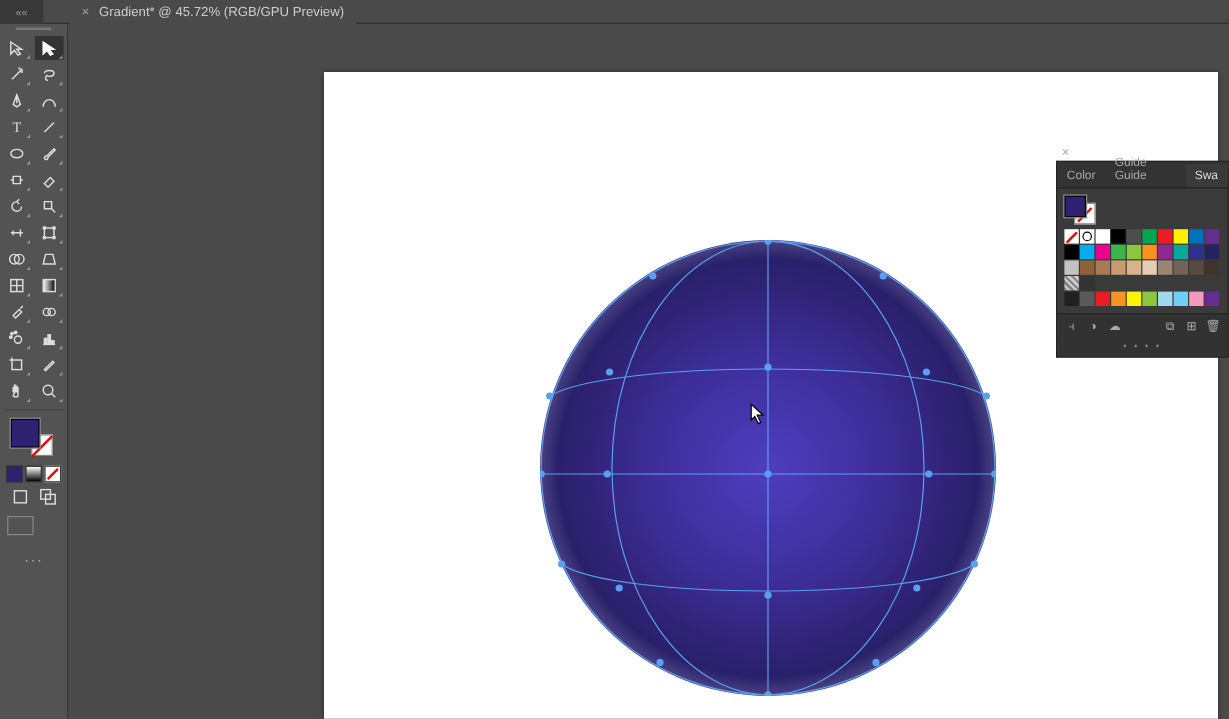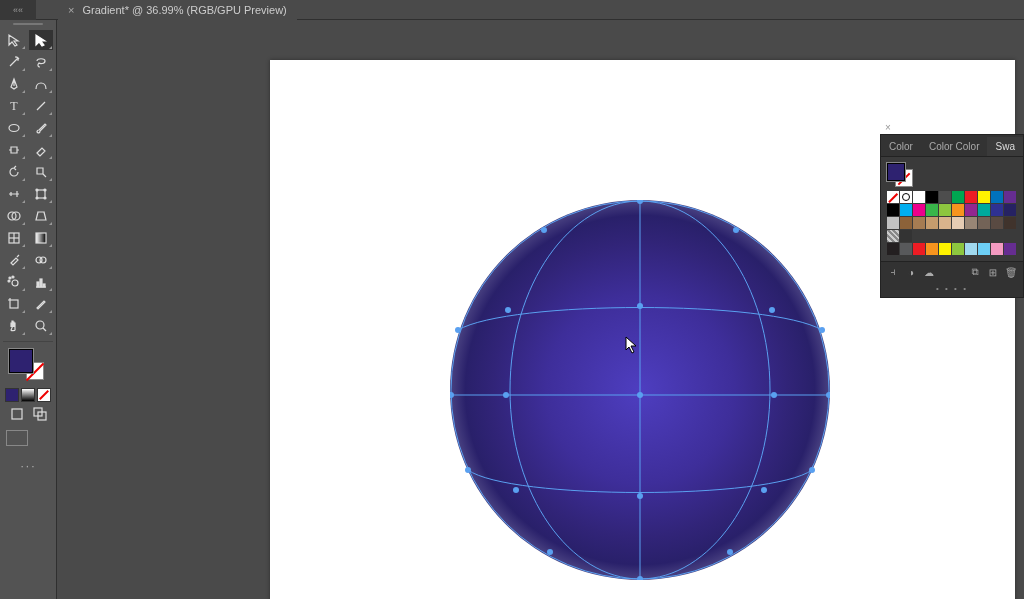--- a/index.html
+++ b/index.html
@@ -76,21 +76,21 @@
   .panel-dots { text-align:center; color:#888; font-size:8px; letter-spacing:2px; padding:2px 0 4px; background:#323232;}
 </style>
 </head>
 <body>
 
 <div class="tab-bar">
   <div class="tab-label-spacer">««</div>
   <div style="width:22px"></div>
   <div class="tab">
     <span class="close">×</span>
-    <span>Gradient* @ 36.99% (RGB/GPU Preview)</span>
+    <span>Gradient* @ 45.72% (RGB/GPU Preview)</span>
   </div>
 </div>
 
 <div class="main-row">
 
   <div class="tool-panel">
     <div class="tool-handle"></div>
     <div class="tool-grid" id="tool-grid">
         <div class="tool-btn">
           <svg viewBox="0 0 14 14">
@@ -520,21 +520,21 @@
         <svg width="14" height="18" viewBox="0 0 14 18">
             <path d="M1 1 L1 14 L4 11 L7 17 L9 16 L6 10 L11 10 Z" fill="#fff" stroke="#000" stroke-width="1"></path>
           </svg>
       </div>
     </div>
 
     <div class="panel">
       <span class="panel-x">×</span>
       <div class="panel-tabs" id="panel-tabs">
           <div class="panel-tab">Color</div>
-          <div class="panel-tab">Color Color</div>
+          <div class="panel-tab">Guide Guide</div>
           <div class="panel-tab active">Swa</div>
         </div>
       <div class="panel-body">
         <div class="current-sw">
           <div class="current-stroke">
               <span class="slash"></span>
             </div>
           <div class="current-fill" id="cur-fill" style="background: rgb(46, 34, 112);"></div>
         </div>
         <div class="swatch-grid" id="swatch-grid">

